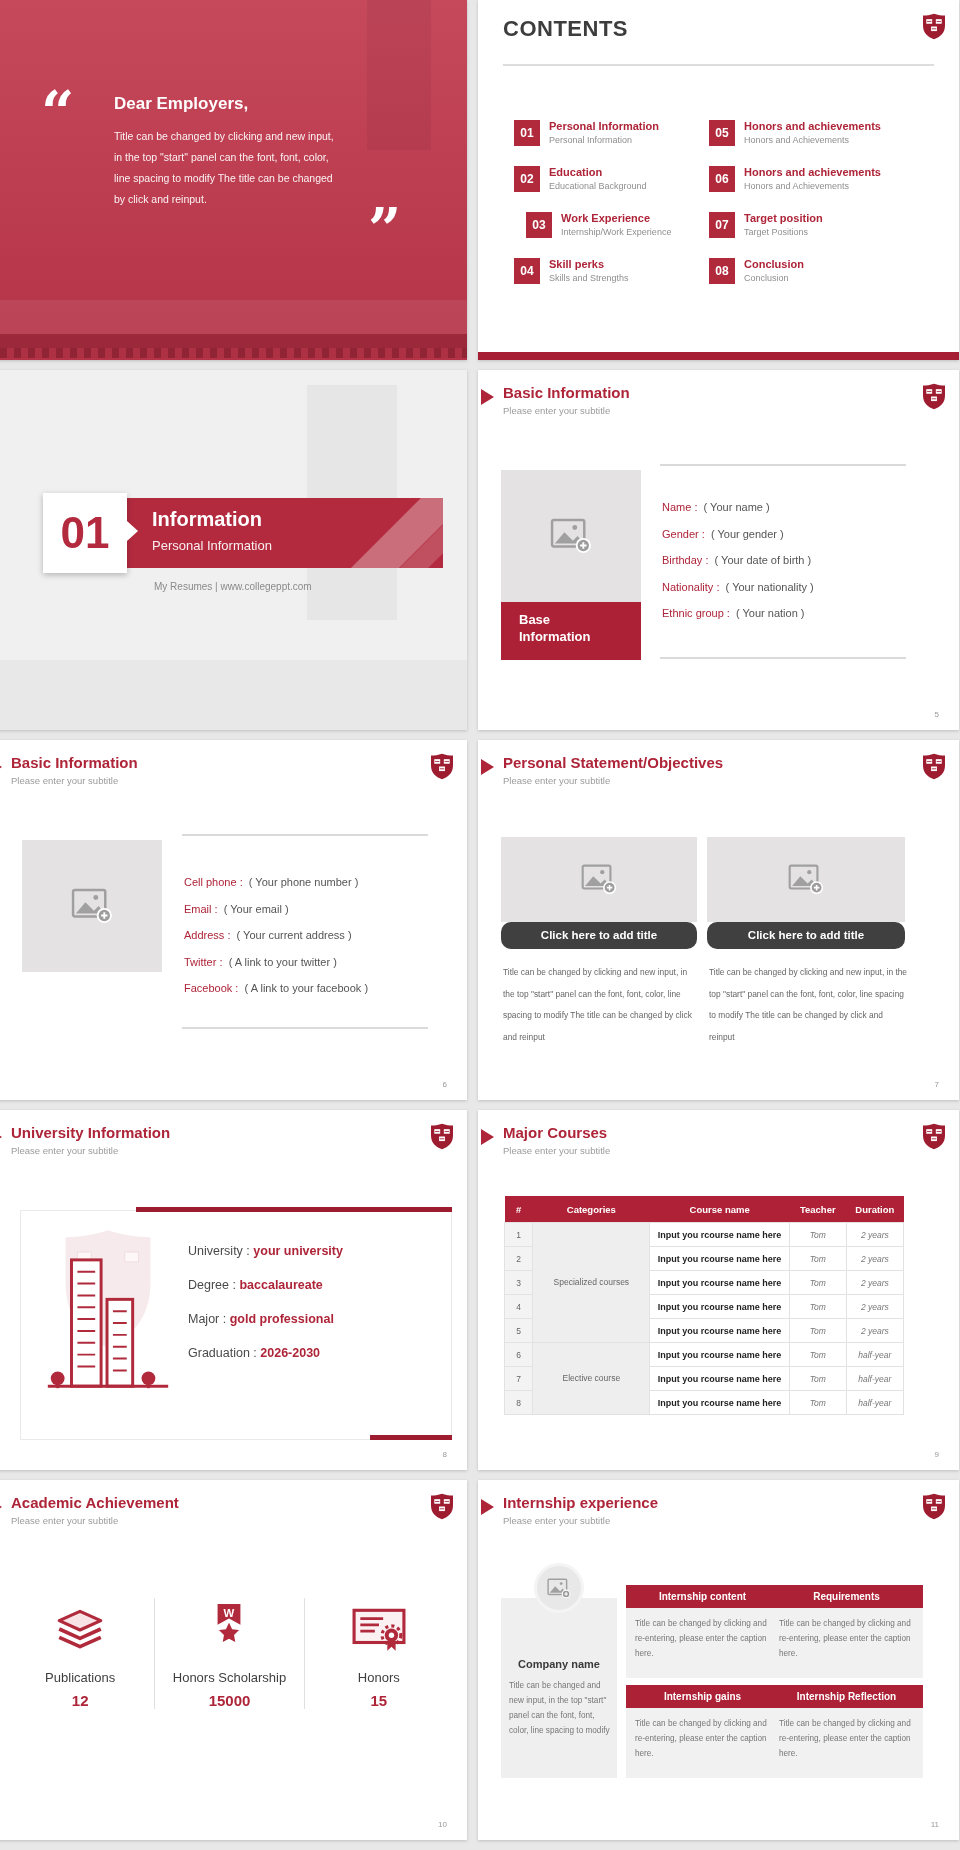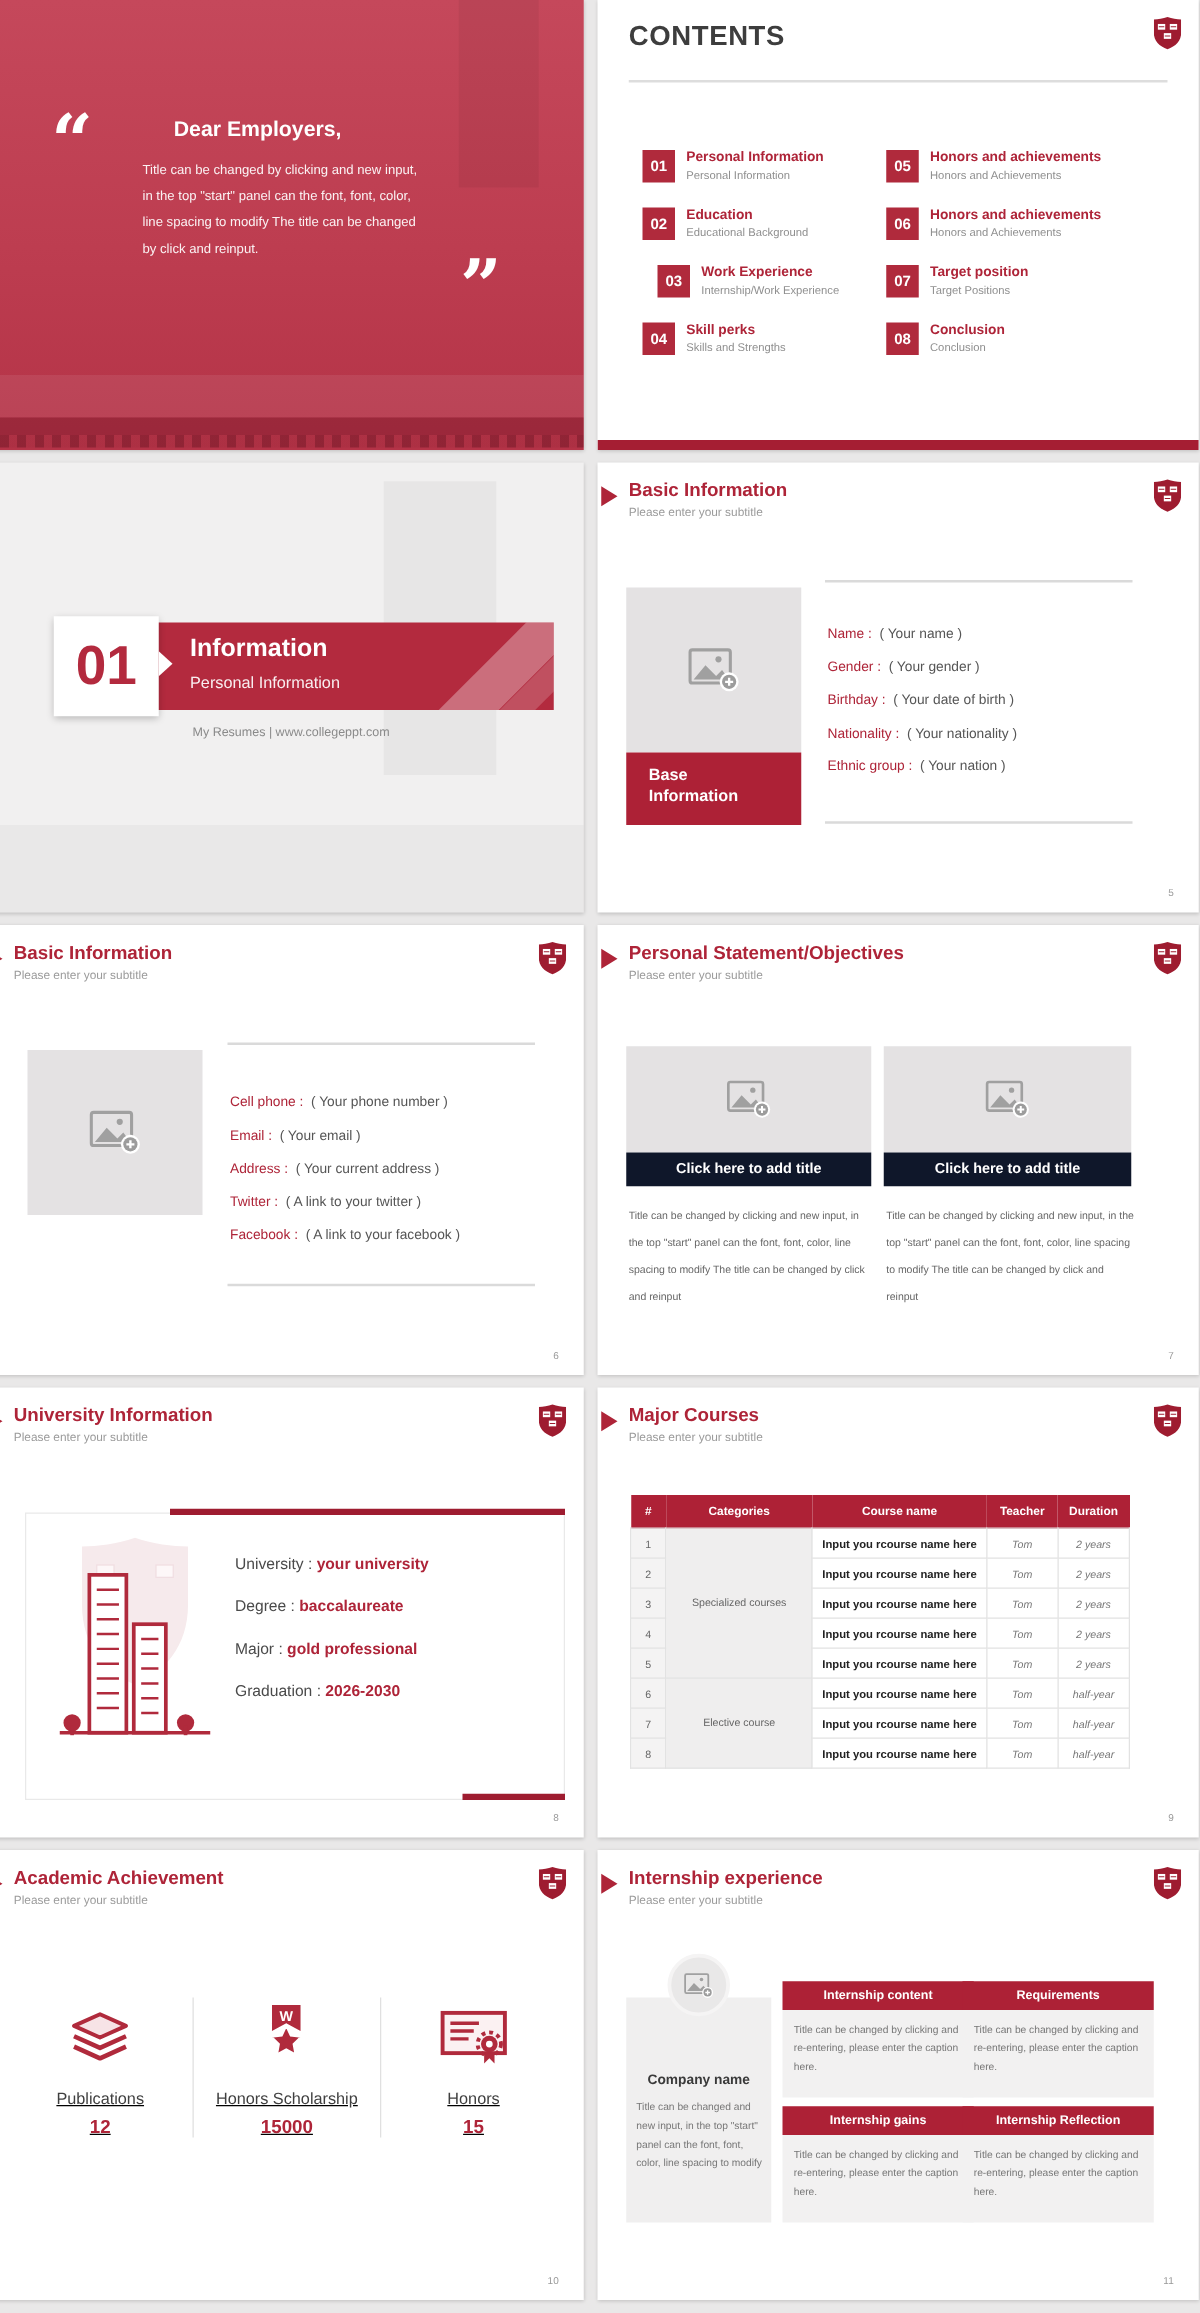--- a/index.html
+++ b/index.html
@@ -23,21 +23,21 @@
   .quote-bg { background:linear-gradient(180deg,#c5485b 0%,#bd3d50 55%,#b43347 100%); }
   .q-tower { position:absolute; right:36px; top:0; width:64px; height:150px; background:rgba(0,0,0,0.05); }
   .q-band  { position:absolute; bottom:26px; left:0; right:0; height:34px; background:rgba(255,255,255,0.08); }
   .q-bottom{ position:absolute; bottom:12px; left:0; right:0; height:14px; background:rgba(90,10,25,0.28); }
   .q-brick { position:absolute; bottom:2px; left:0; right:0; height:10px;
              background:repeating-linear-gradient(90deg, rgba(60,0,12,0.30) 0 7px, rgba(120,25,40,0.12) 7px 14px); }
   .q-open  { position:absolute; left:55px; top:84px; font-family:"DejaVu Serif",serif; font-weight:bold;
              font-size:58px; color:#fff; line-height:1; }
   .q-close { position:absolute; left:382px; top:200px; font-family:"DejaVu Serif",serif; font-weight:bold;
              font-size:58px; color:#fff; line-height:1; }
-  .q-title { position:absolute; left:128px; top:94px; font-size:17px; font-weight:bold; color:#fff;margin-left:25px; }
+  .q-title { position:absolute; left:128px; top:94px; font-size:17px; font-weight:bold; color:#fff; }
   .q-body  { position:absolute; left:128px; top:126px; width:228px; font-size:10.5px; line-height:21px;
              color:rgba(255,255,255,0.93); }
 
   
   .c-title { position:absolute; left:25px; top:16px; font-size:22px; font-weight:bold; color:#3d3d3d; letter-spacing:0.5px; }
   .c-line  { position:absolute; left:25px; right:25px; top:64px; height:2px; background:#ddd; }
   .c-item  { position:absolute; display:flex; align-items:flex-start; }
   .c-num   { width:26px; height:26px; background:#b02a3c; color:#fff; font-weight:bold; font-size:12px;
              text-align:center; line-height:26px; margin-right:9px; flex:none; }
   .c-lab   { font-size:11px; font-weight:bold; color:#ae2438; }
@@ -70,22 +70,22 @@
   .fline    { position:absolute; height:2px; background:#dadada; left:182px; width:246px; }
   .fl-top   { top:94px; } .fl-bot { top:287px; }
   .fields   { position:absolute; left:184px; top:131px; }
   .fields .fr { height:26.5px; font-size:11px; white-space:nowrap; }
   .fr .flb  { color:#ae2438; } .fr .fvl { color:#555; }
 
   
   .st-box   { position:absolute; top:97px; height:85px; background:#e4e2e3; display:flex; align-items:center; justify-content:center; }
   .st-box svg { width:36px; height:31px; }
   .st-b1 { left:23px; width:196px; } .st-b2 { left:229px; width:198px; }
-  .st-bar   { position:absolute; top:182px; height:27px; background:#0f172a; color:#fff; font-weight:bold;
-              font-size:11.5px; text-align:center; line-height:27px; }
+  .st-bar   { position:absolute; top:182px; height:27px; background:#404040; color:#fff; font-weight:bold;
+              font-size:11.5px; text-align:center; line-height:27px;border-radius:10px; }
   .st-para  { position:absolute; top:222px; font-size:8.4px; color:#666; line-height:21.5px; }
   .st-p1 { left:25px; width:198px; } .st-p2 { left:231px; width:200px; }
 
   
   .uni-card { position:absolute; left:34px; top:100px; width:430px; height:228px; background:#fff; border:1px solid #e9e9e9; }
   .uni-top  { position:absolute; left:150px; top:97px; width:316px; height:5px; background:#9e1c30; }
   .uni-bot  { position:absolute; left:384px; top:325px; width:82px; height:5px; background:#9e1c30; }
   .uni-art  { position:absolute; left:48px; top:112px; width:148px; height:208px; }
   .uni-fields { position:absolute; left:202px; top:134px; }
   .uni-fields .fr { height:34px; font-size:12.5px; white-space:nowrap; }
@@ -95,21 +95,21 @@
   .course-table { position:absolute; left:26px; top:86px; width:400px; border-collapse:collapse; }
   .course-table th { background:#ae2136; color:#fff; font-weight:bold; font-size:9.5px; height:24px; border:none; }
   .course-table td { height:21px; border:1px solid #e2e2e2; text-align:center; font-size:8.5px; color:#777; }
   td.cnum { width:30px; background:#f4f3f3; color:#666; }
   td.ccat { width:98px; background:#efeeee; color:#666; padding:0 14px; line-height:1.3; }
   td.ccourse { width:160px; font-weight:bold; color:#222; font-size:9px; }
   td.cplain { width:58px;font-style:italic; }
 
   
   .stats { position:absolute; left:20px; right:14px; top:118px; display:flex; text-align:center; }
-  .stat  { flex:1; padding-top:4px;text-decoration:underline; }
+  .stat  { flex:1; padding-top:4px; }
   .stat + .stat { border-left:1px solid #e0e0e0; }
   .stat svg { width:54px; height:54px; }
   .stat .lb { font-size:13px; color:#3f3f3f; margin-top:10px; }
   .stat .vl { font-size:15px; font-weight:bold; color:#ae2438; margin-top:7px; }
 
   
   .co-card  { position:absolute; left:23px; top:118px; width:116px; height:180px; background:#f0efef; }
   .co-circle{ position:absolute; left:56px; top:83px; width:50px; height:50px; border-radius:50%;
               background:#e9e8e8; border:3px solid #f5f4f4; box-sizing:border-box;
               display:flex; align-items:center; justify-content:center; }

